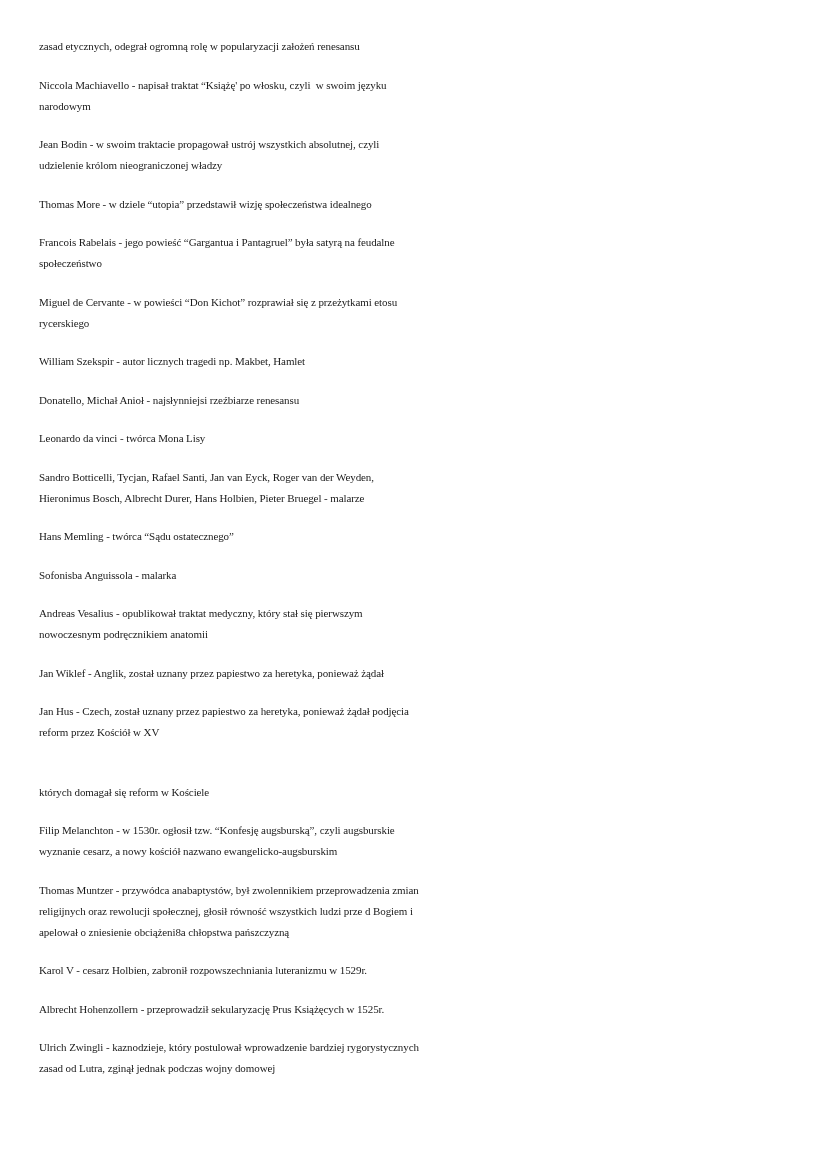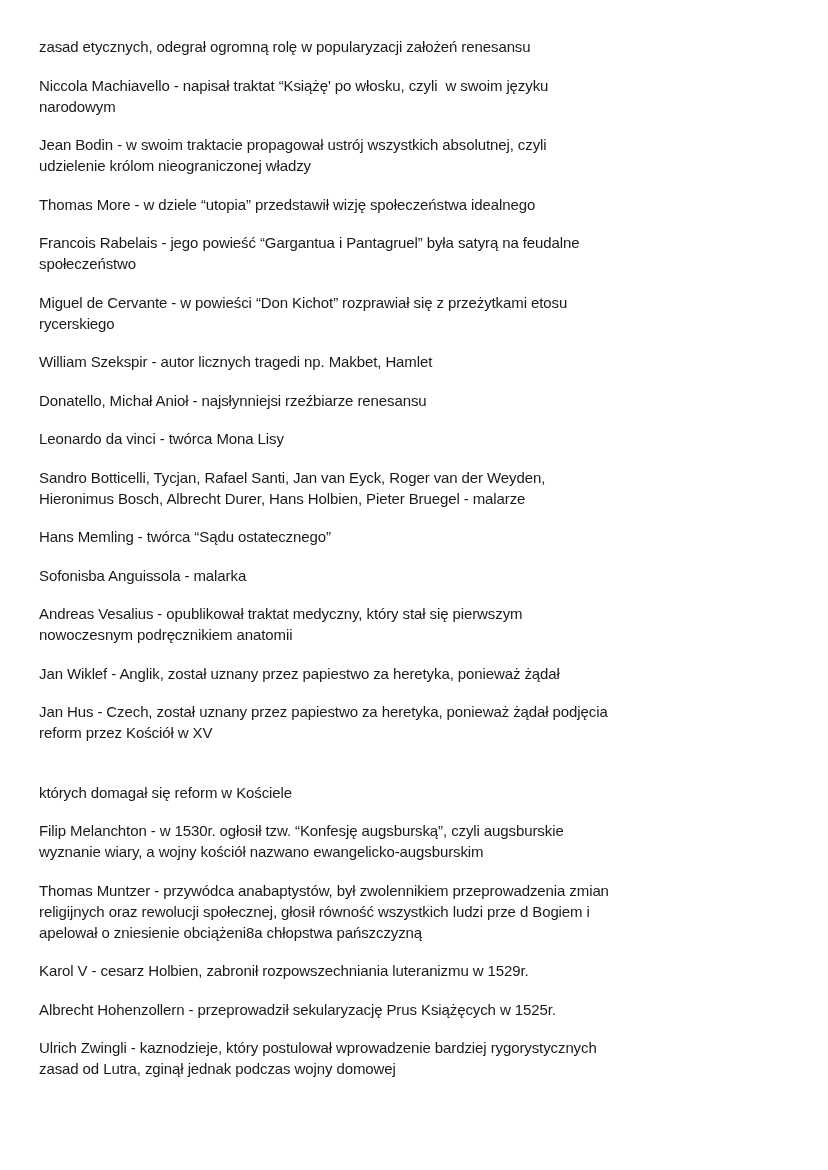--- a/index.html
+++ b/index.html
@@ -2,22 +2,22 @@
 <html><head>
 <meta charset="utf-8">
 <style>
   html, body { margin: 0; padding: 0; background: #ffffff; }
   body { width: 828px; height: 1170px; overflow: hidden; position: relative; }
   .page {
     position: absolute;
     left: 39px;
     top: 36px;
     width: 760px;
-    font-family: Liberation Sans, sans-serif;
-    font-size: 15px;
+    font-family: Liberation Serif, serif;
+    font-size: 11px;
     line-height: 21px;
     color: #1a1a1a;
     letter-spacing: -0.1px;
   }
   .para {
     margin: 0 0 17.5px 0;
     white-space: pre-wrap;
   }
 </style>
 </head>
@@ -33,18 +33,18 @@
     <p class="para"><span>William Szekspir - autor licznych tragedi np. Makbet, Hamlet</span></p>
     <p class="para"><span>Donatello, Michał Anioł - najsłynniejsi rzeźbiarze renesansu</span></p>
     <p class="para"><span>Leonardo da vinci - twórca Mona Lisy</span></p>
     <p class="para"><span>Sandro Botticelli, Tycjan, Rafael Santi, Jan van Eyck, Roger van der Weyden,</span><br><span>Hieronimus Bosch, Albrecht Durer, Hans Holbien, Pieter Bruegel - malarze</span></p>
     <p class="para"><span>Hans Memling - twórca “Sądu ostatecznego”</span></p>
     <p class="para"><span>Sofonisba Anguissola - malarka</span></p>
     <p class="para"><span>Andreas Vesalius - opublikował traktat medyczny, który stał się pierwszym</span><br><span>nowoczesnym podręcznikiem anatomii</span></p>
     <p class="para"><span>Jan Wiklef - Anglik, został uznany przez papiestwo za heretyka, ponieważ żądał</span><br></p>
     <p class="para"><span>Jan Hus - Czech, został uznany przez papiestwo za heretyka, ponieważ żądał podjęcia</span><br><span>reform przez Kościół w XV</span></p>
     <p class="para"><br><span>których domagał się reform w Kościele</span></p>
-    <p class="para"><span>Filip Melanchton - w 1530r. ogłosił tzw. “Konfesję augsburską”, czyli augsburskie</span><br><span>wyznanie wiary, a wojny kościół nazwano ewangelicko-augsburskim</span></p>
+    <p class="para"><span>Filip Melanchton - w 1530r. ogłosił tzw. “Konfesję augsburską”, czyli augsburskie</span><br><span>wyznanie cesarz, a nowy kościół nazwano ewangelicko-augsburskim</span></p>
     <p class="para"><span>Thomas Muntzer - przywódca anabaptystów, był zwolennikiem przeprowadzenia zmian</span><br><span>religijnych oraz rewolucji społecznej, głosił równość wszystkich ludzi prze d Bogiem i</span><br><span>apelował o zniesienie obciążeni8a chłopstwa pańszczyzną</span></p>
     <p class="para"><span>Karol V - cesarz Holbien, zabronił rozpowszechniania luteranizmu w 1529r.</span></p>
     <p class="para"><span>Albrecht Hohenzollern - przeprowadził sekularyzację Prus Książęcych w 1525r.</span></p>
     <p class="para"><span>Ulrich Zwingli - kaznodzieje, który postulował wprowadzenie bardziej rygorystycznych</span><br><span>zasad od Lutra, zginął jednak podczas wojny domowej</span></p>
   </div>
 
 </body></html>

